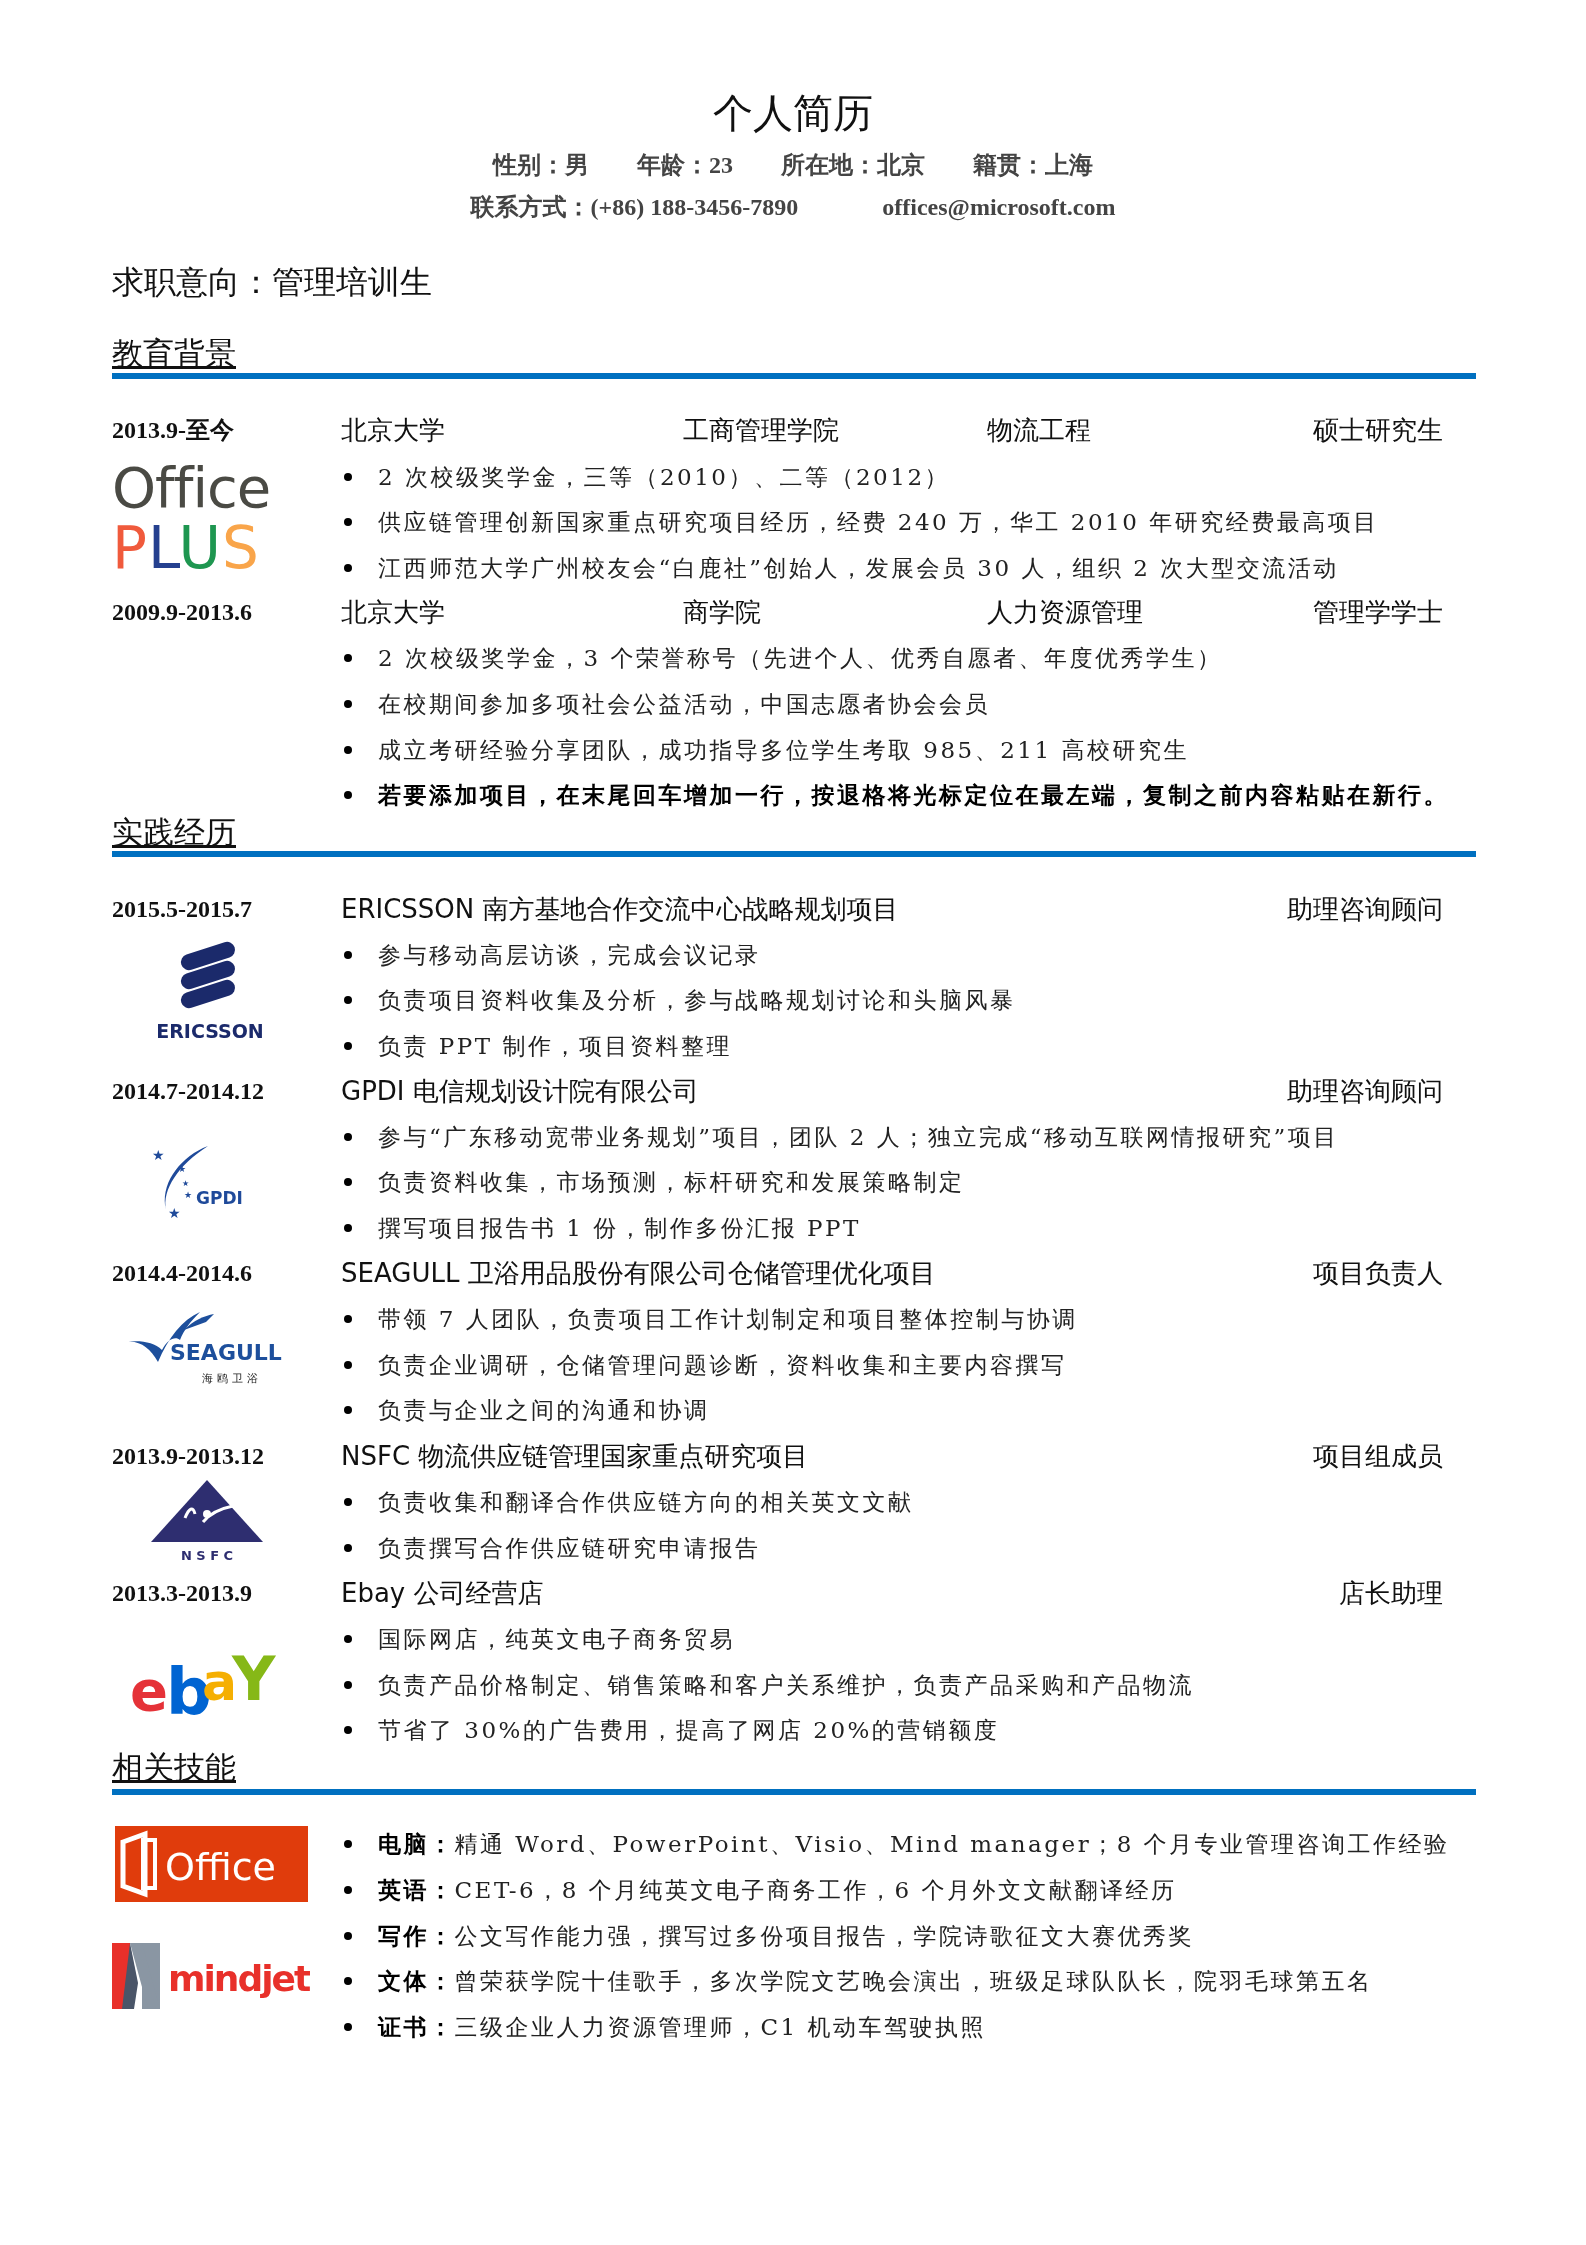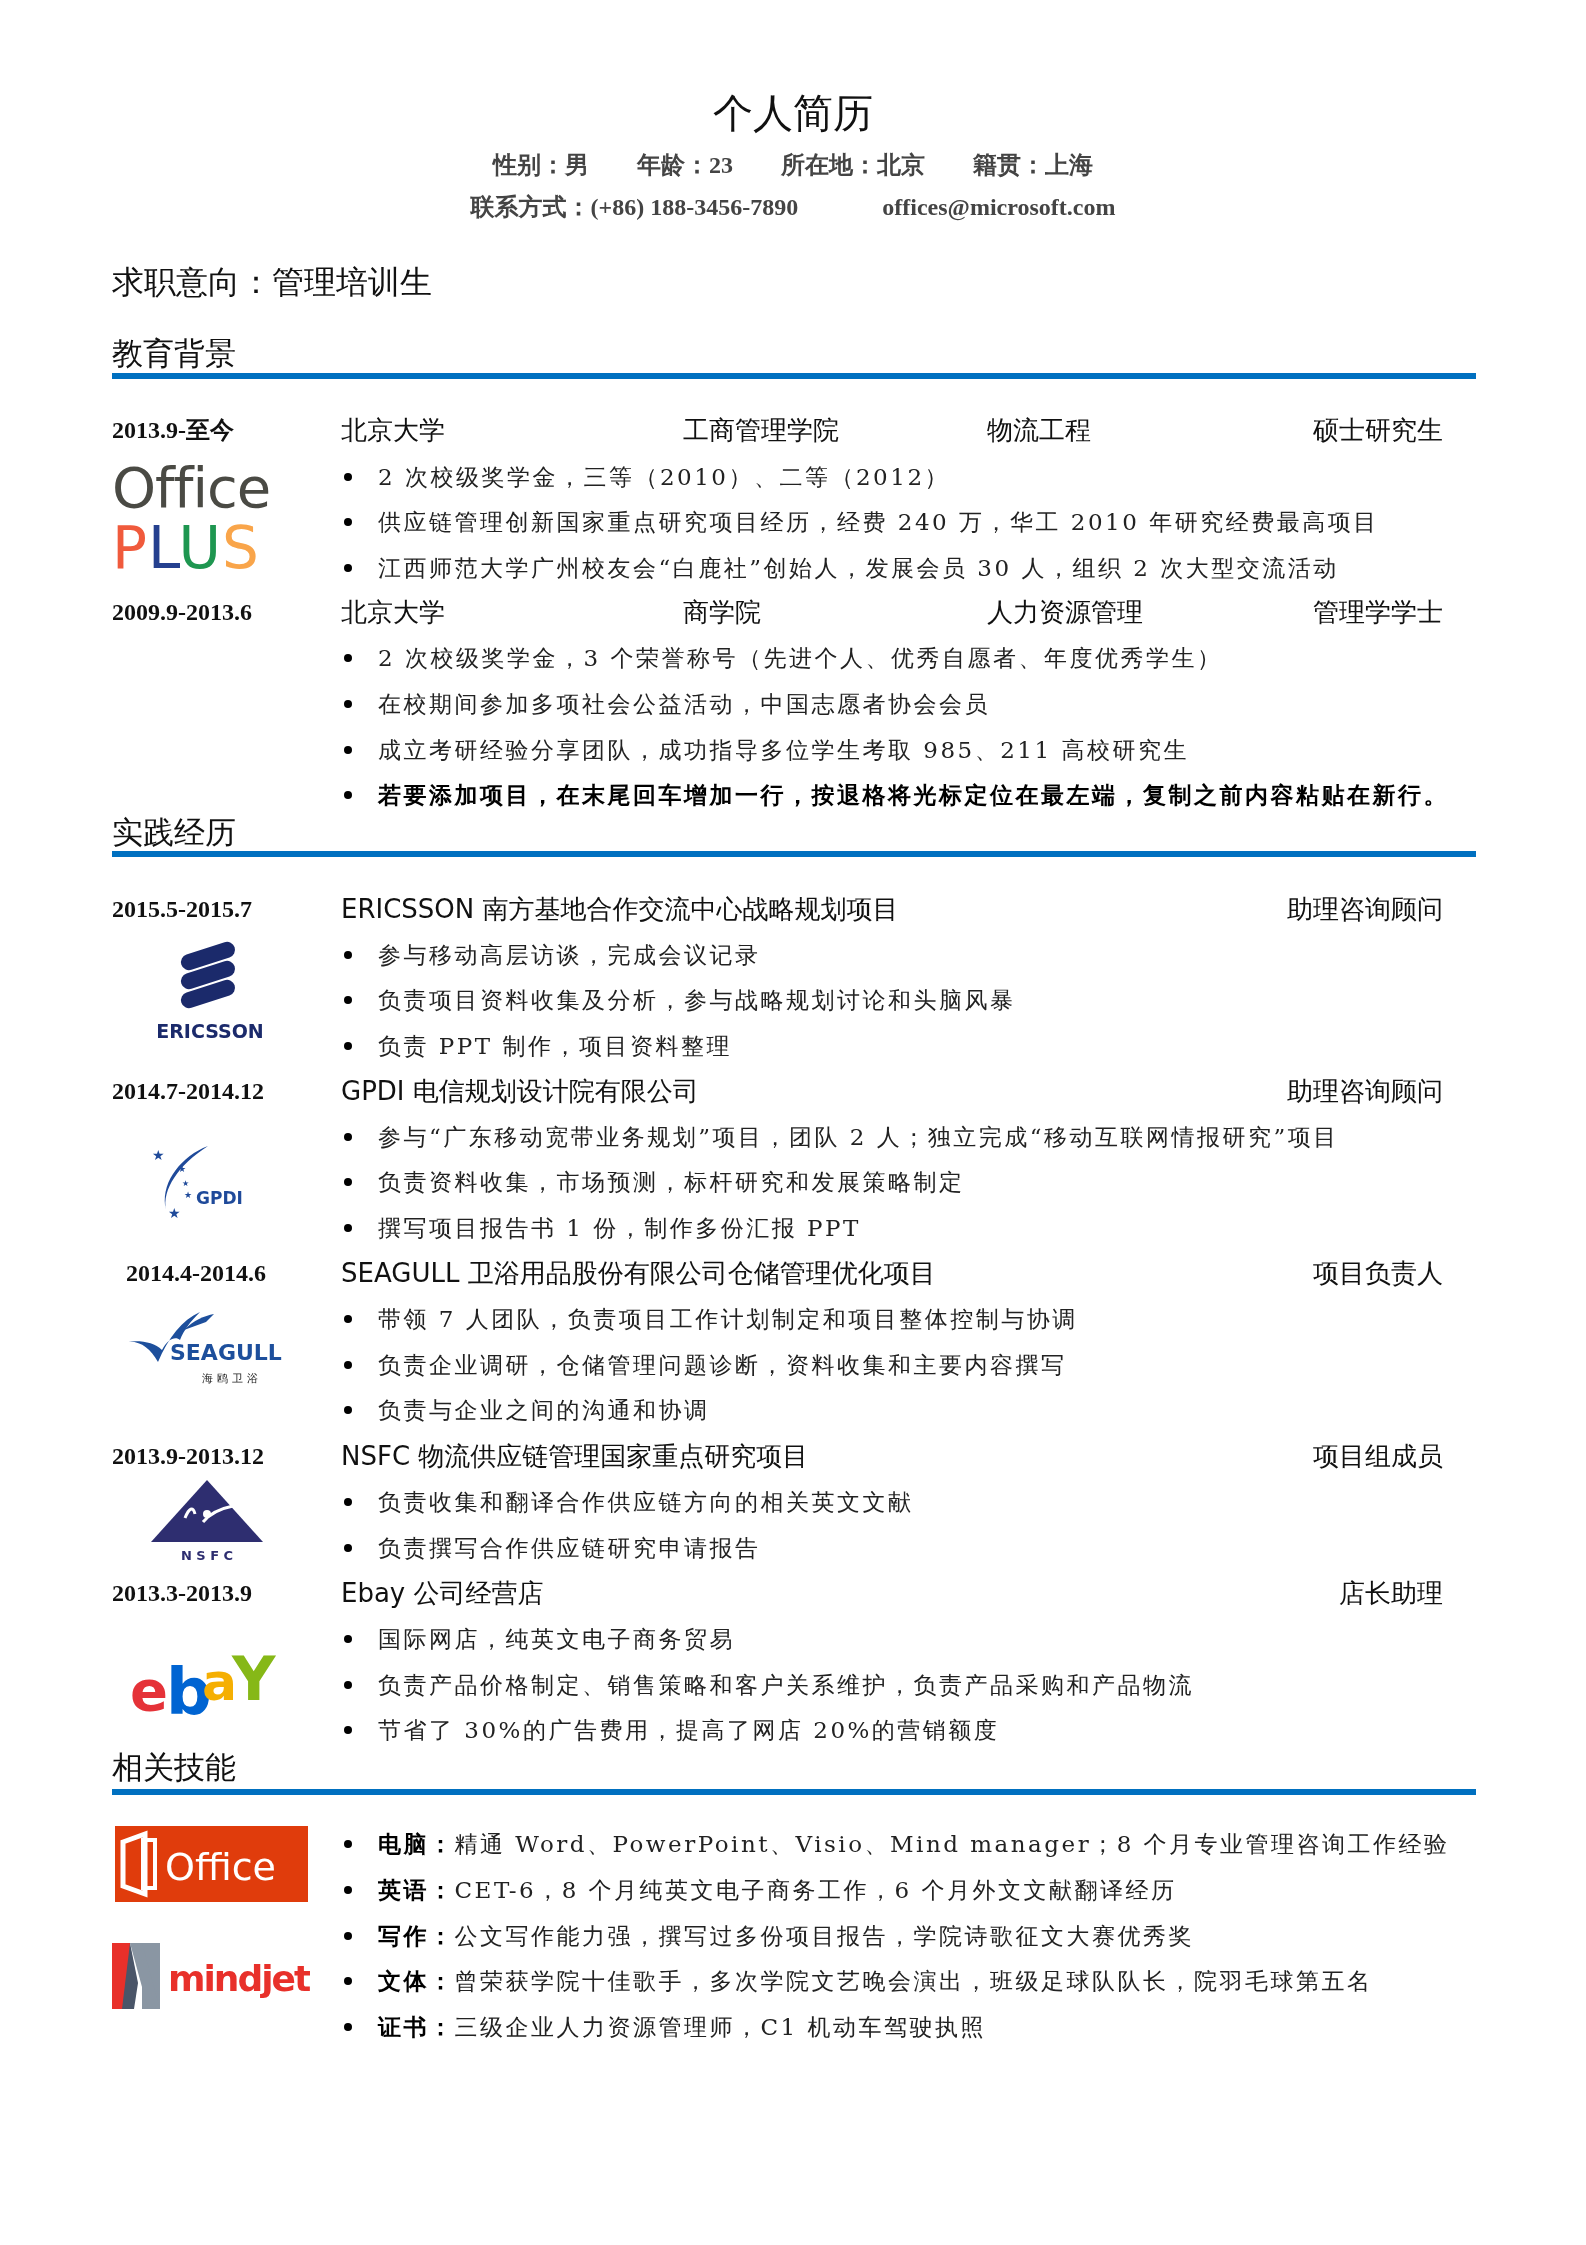--- a/index.html
+++ b/index.html
@@ -7,21 +7,21 @@
          font-family: "DejaVu Serif", "Liberation Serif", serif; color: #111; }
   .abs { position: absolute; white-space: nowrap; }
   .sans { font-family: "DejaVu Sans", "Liberation Sans", sans-serif; }
   .serif { font-family: "Liberation Serif", "DejaVu Serif", serif; font-weight: bold; }
   .title { left: 0; width: 1586px; top: 88px; text-align: center; font-size: 40px; line-height: 50px; }
   .info { left: 0; width: 1586px; text-align: center; font-size: 24px; color: #444; line-height: 30px; }
   .info span { display: inline-block; }
   .gap-s { margin-left: 48px; }
   .gap-l { margin-left: 84px; }
   .objective { left: 112px; top: 262px; font-size: 32px; line-height: 40px; }
-  .sec-title { left: 112px; font-size: 31px; line-height: 40px; }
+  .sec-title { left: 112px; font-size: 31px; line-height: 40px; text-decoration: underline; }
   .bar { left: 112px; width: 1364px; height: 6px; background: #0070c0; }
   .date { left: 112px; font-size: 24px; line-height: 30px; }
   .hd { font-size: 26px; line-height: 32px; }
   .c1 { left: 341px; }
   .c2 { left: 683px; }
   .c3 { left: 987px; }
   .c4 { right: 143px; }
   .bullet { left: 341px; font-size: 23px; line-height: 30px; color: #222; letter-spacing: 2.5px; }
   .bullet .dot { display: inline-block; width: 8px; height: 8px; border-radius: 50%; background: #000; margin: 0 26px 4px 3px; vertical-align: middle; }
   .bullet b { font-weight: bold; color: #000; }
@@ -98,21 +98,21 @@
     <path d="M55 8 C 30 20, 12 45, 18 70 C 14 50, 30 25, 60 6 Z" fill="#1f4a9a"></path>
     <text x="4" y="20" font-size="14" fill="#1f4a9a">★</text>
     <text x="30" y="32" font-size="9" fill="#1f4a9a">★</text>
     <text x="34" y="46" font-size="8" fill="#1f4a9a">★</text>
     <text x="36" y="58" font-size="9" fill="#1f4a9a">★</text>
     <text x="20" y="78" font-size="14" fill="#1f4a9a">★</text>
     <text x="48" y="64" font-family="DejaVu Sans, sans-serif" font-weight="bold" font-size="17" fill="#1f4a9a">GPDI</text>
   </svg>
 </div>
 
-<div class="abs date serif" style="top:1258px;margin-left:14px;">2014.4-2014.6</div>
+<div class="abs date serif" style="top:1258px;">2014.4-2014.6</div>
 <div class="abs hd sans c1" style="top:1257px;">SEAGULL 卫浴用品股份有限公司仓储管理优化项目</div>
 <div class="abs hd sans c4" style="top:1257px;">项目负责人</div>
 <div class="abs bullet" style="top:1304px;"><span class="dot"></span><span>带领 7 人团队，负责项目工作计划制定和项目整体控制与协调</span></div>
 <div class="abs bullet" style="top:1350px;"><span class="dot"></span><span>负责企业调研，仓储管理问题诊断，资料收集和主要内容撰写</span></div>
 <div class="abs bullet" style="top:1395px;"><span class="dot"></span><span>负责与企业之间的沟通和协调</span></div>
 <div class="logo" style="left:122px; top:1310px; width:170px; height:80px;">
   <svg width="170" height="80" viewBox="0 0 170 80">
     <path d="M4 32 C 18 30, 28 38, 36 52 C 46 28, 60 10, 78 2 C 68 12, 62 20, 58 30 C 54 26, 46 28, 40 40 C 32 32, 18 30, 4 32 Z" fill="#1d4f9c"></path>
     <path d="M62 20 C 72 10, 82 6, 92 4 L 84 12 Z" fill="#1d4f9c"></path>
     <text x="48" y="50" font-family="DejaVu Sans, sans-serif" font-weight="bold" font-size="22" fill="#1d4f9c">SEAGULL</text>

